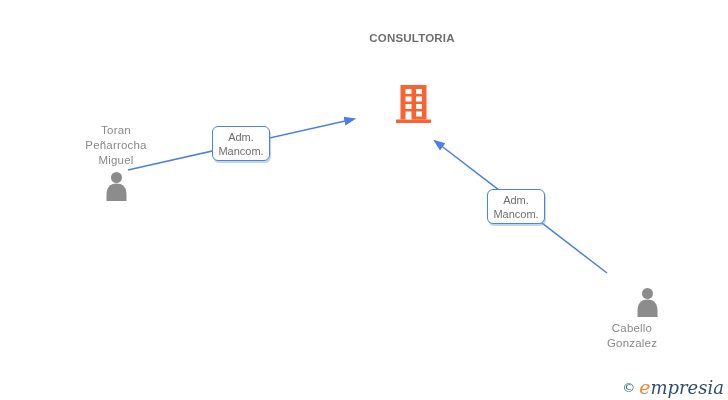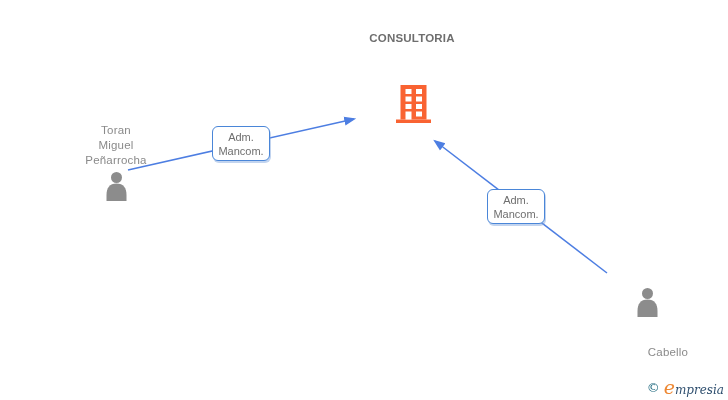--- a/index.html
+++ b/index.html
@@ -24,21 +24,21 @@
     box-shadow:1px 2px 0 rgba(120,160,220,0.45);
     color:#6F6F6F; font-size:11px; line-height:14px; text-align:center;
     display:flex; flex-direction:column; justify-content:center;
   }
   .watermark {
     position:absolute; right:4px; bottom:2px; white-space:nowrap;
     font-family:"DejaVu Serif", serif;
   }
   .wm-copy { color:#246C82; font-size:13px; font-family:"DejaVu Sans", sans-serif; vertical-align:2px; }
   .wm-e { color:#EE8833; font-size:19px; font-style:italic; margin-left:4px; }
-  .wm-rest { color:#2F4F6F; font-size:12px; font-style:italic; }
+  .wm-rest { color:#2F4F6F; font-size:18px; font-style:italic; }
 </style>
 </head>
 <body>
 
 <div class="canvas">
 
   <svg class="edges-layer" width="728" height="400" viewBox="0 0 728 400">
     <defs>
       <marker id="arrowhead" markerWidth="9" markerHeight="8" refX="6.5" refY="3.5" orient="auto">
         <polygon points="0,0.5 8,3.5 0,6.5" fill="#4D7EE2"></polygon>
@@ -64,40 +64,41 @@
         <rect x="20" y="19" width="6" height="5" fill="#ffffff"></rect>
         <rect x="9.5" y="26.5" width="6" height="8" fill="#ffffff"></rect>
         <rect x="20" y="26.5" width="6" height="5" fill="#ffffff"></rect>
       </svg>
     </div>
   </div>
 
   <div class="node">
     <div class="name-block" style="left:40px; top:112px; width:120px;margin-top:11px;">
       <div>Toran</div>
+      <div>Peñarrocha</div>
       <div>Miguel</div>
-      <div>Peñarrocha</div>
     </div>
     <div class="icon-wrap" style="left:86px; top:171px;">
       <svg width="29" height="30" viewBox="0 0 29 30">
         <circle cx="14.5" cy="6.5" r="5.5" fill="#8C8C8C"></circle>
         <path d="M14.5 12.5 C 7.5 12.5 4.5 17 4.5 24 L4.5 30 L24.5 30 L24.5 24 C24.5 17 21.5 12.5 14.5 12.5 Z" fill="#8C8C8C"></path>
       </svg>
     </div>
   </div>
 
   <div class="node">
     <div class="icon-wrap" style="left:617px; top:287px;">
       <svg width="29" height="30" viewBox="0 0 29 30">
         <circle cx="14.5" cy="6.5" r="5.5" fill="#8C8C8C"></circle>
         <path d="M14.5 12.5 C 7.5 12.5 4.5 17 4.5 24 L4.5 30 L24.5 30 L24.5 24 C24.5 17 21.5 12.5 14.5 12.5 Z" fill="#8C8C8C"></path>
       </svg>
     </div>
-    <div class="name-block" style="left:592px; top:321px; width:120px;margin-top:24px;">
+    <div class="name-block" style="left:556px; top:321px; width:120px;">
       <div>Cabello</div>
+      <div>Gonzalez</div>
     </div>
   </div>
 
   <div class="edge-label" style="left:212px; top:126px;">
     <div>Adm.</div>
     <div>Mancom.</div>
   </div>
   <div class="edge-label" style="left:487px; top:189px;">
     <div>Adm.</div>
     <div>Mancom.</div>

